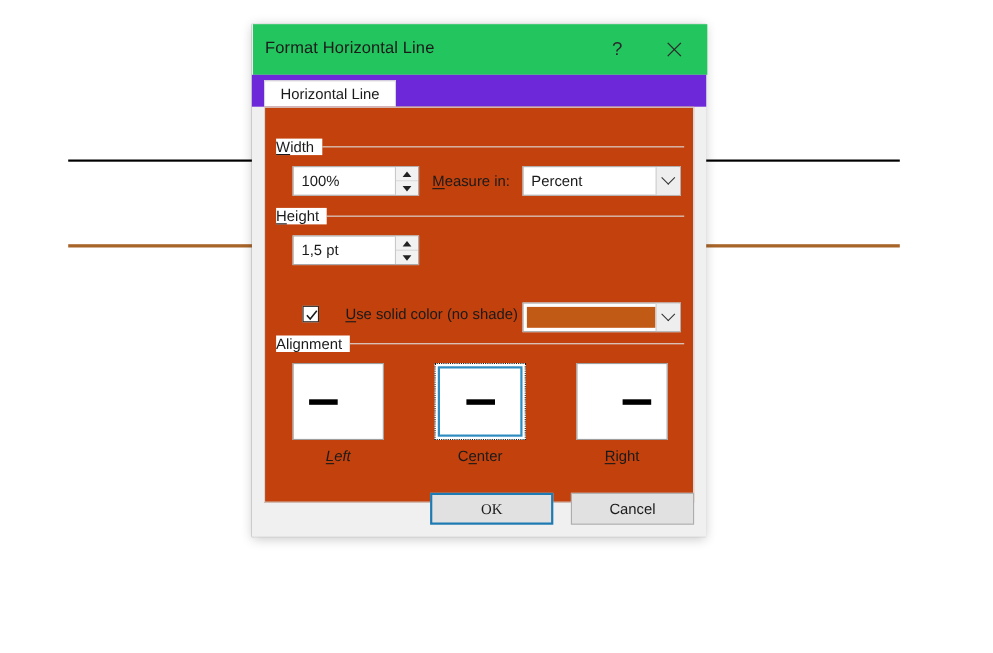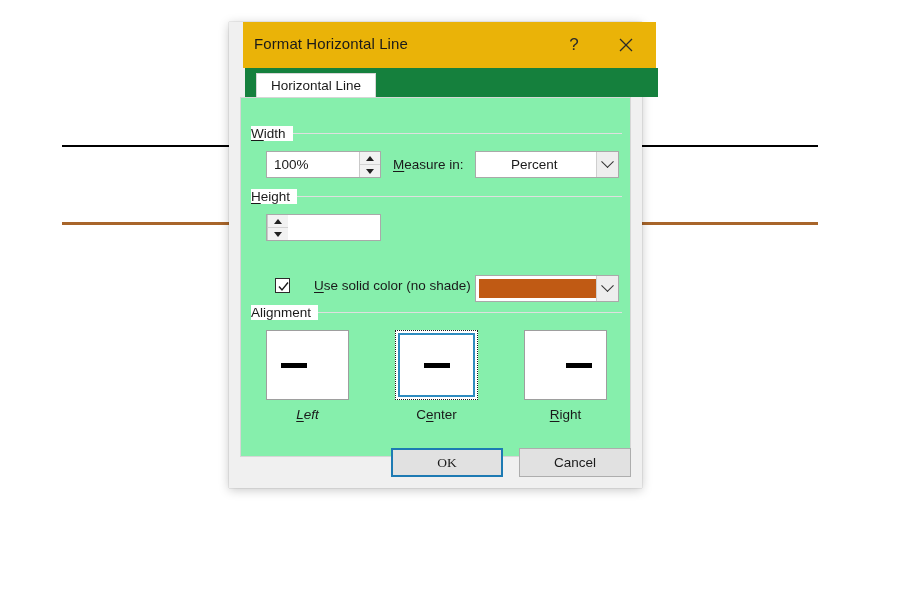--- a/index.html
+++ b/index.html
@@ -32,24 +32,24 @@
     left: 229px;
     top: 22px;
     width: 413px;
     height: 466px;
     background: #f0f0f0;
     box-shadow: 0 2px 10px rgba(0,0,0,0.22), 0 0 1px rgba(0,0,0,0.35);
     box-sizing: border-box;
   }
   .titlebar {
     position: absolute;
-    left: 14px; top: 0;
+    left: 1px; top: 0;
     width: 100%;
     height: 46px;
-    background: #eab308;
+    background: #22c55e;
     box-sizing: border-box;
     text-decoration: underline;
   }
   .title-text {
     position: absolute;
     left: 11px;
     top: 13px;
     font-size: 15px;
     color: #1a1a1a;
     letter-spacing: 0.1px;
@@ -66,25 +66,25 @@
     color: #2b2b2b;
     cursor: default;
   }
   .tb-btn.help  { right: 60px; font-size: 17px; }
   .tb-btn.close { right: 8px; }
   .tb-btn svg { display: block; }
 
   
   .tabstrip {
     position: absolute;
-    left: 16px;
+    left: 0;
     top: 46px;
     width: 100%;
     height: 29px;
-    background: #15803d;
+    background: #6d28d9;
   }
   .tab {
     position: absolute;
     left: 11px;
     top: 5px;
     height: 24px;
     padding: 0 14px;
     background: #ffffff;
     border: 1px solid #d6d6d6;
     border-bottom: none;
@@ -96,21 +96,21 @@
     white-space: nowrap;
   }
 
   
   .panel {
     position: absolute;
     left: 11px;
     top: 75px;
     width: 391px;
     height: 360px;
-    background: #86efac;
+    background: #c2410c;
     border: 1px solid #d6d6d6;
     box-sizing: border-box;
   }
 
   .group {
     position: absolute;
     left: 10px;
     width: 371px;
   }
   .group-label {
@@ -189,21 +189,20 @@
     align-items: stretch;
   }
   .combo .cval {
     flex: 1;
     display: flex;
     align-items: center;
     padding-left: 7px;
     font-size: 13.5px;
     color: #1a1a1a;
     white-space: nowrap;
-    margin-left: 28px;
   }
   .combo .cbtn {
     width: 22px;
     background: #eeeeee;
     border-left: 1px solid #cfcfcf;
     display: flex;
     align-items: center;
     justify-content: center;
     box-sizing: border-box;
   }
@@ -387,20 +386,21 @@
     <div class="group" style="top:89px;">
       <div class="group-label">
         <span class="txt">
           <span class="acc">H</span><span>eight</span>
         </span>
         <span class="rule"></span>
       </div>
     </div>
 
     <div class="spinner" style="left:25px; top:116px;">
+      <div class="val">1,5 pt</div>
       <div class="spin-btns">
         <div class="spin-btn up">
             <span class="arrow-up"></span>
           </div>
         <div class="spin-btn dn">
             <span class="arrow-dn"></span>
           </div>
       </div>
     </div>
 

